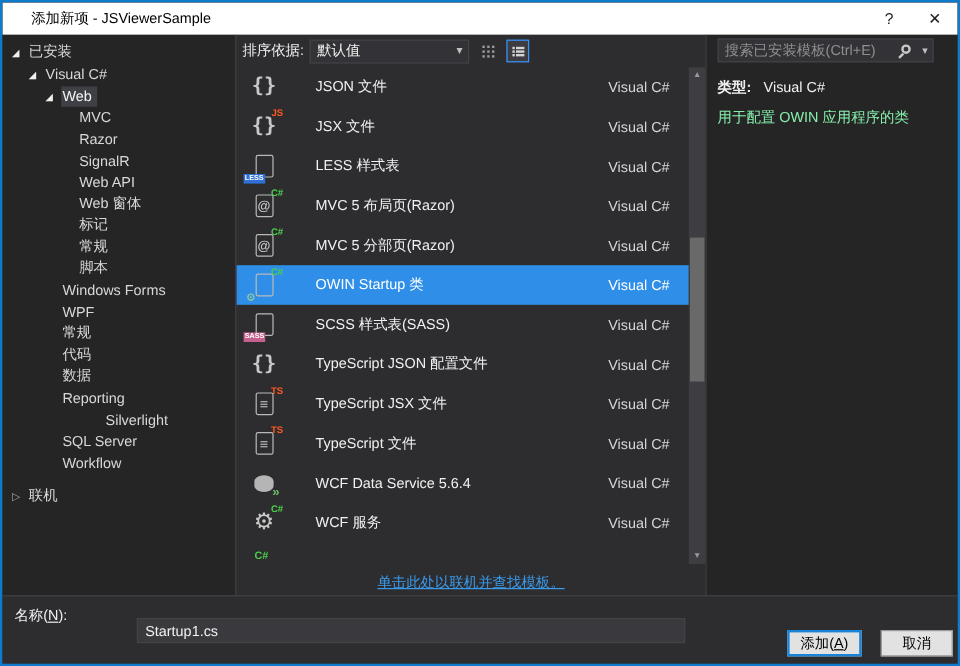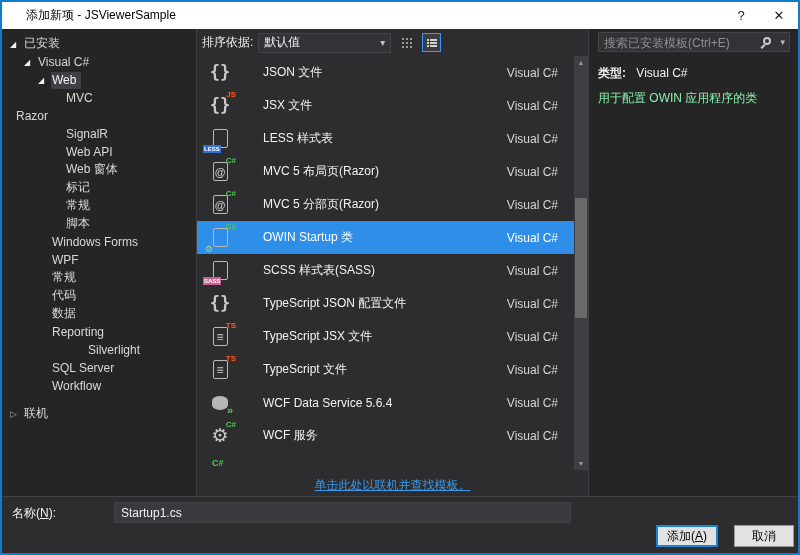--- a/index.html
+++ b/index.html
@@ -12,21 +12,21 @@
   .titlebar { flex:none; height:27px; background:#ffffff; display:flex; align-items:center; }
   .title { font-size:12px; color:#000; padding-left:24px; flex:1; }
   .tbtn { width:38px; height:27px; display:flex; align-items:center; justify-content:center;
           font-size:13px; color:#1d1d1d; cursor:default; }
 
   
   .main { flex:1; display:flex; min-height:0; }
   .left { width:194px; background:#252526; padding-top:6px; overflow:hidden; }
   .center { width:393px; background:#2d2d30; border-left:1px solid #3f3f46; border-right:1px solid #3f3f46;
             display:flex; flex-direction:column; }
-  .right { flex:1; background:#252526; padding:3px 8px 0 9px; }
+  .right { flex:1; background:#252526; padding:3px 20px 0 9px; }
 
   
   .tree-row { height:18px; display:flex; align-items:center; font-size:12px; color:#d8d8d8; white-space:nowrap; }
   .tree-row .exp { width:13px; flex:none; font-size:8px; color:#efefef; }
   .tree-row[data-exp="expanded"] .exp::before { content:"◢"; }
   .tree-row[data-exp="collapsed"] .exp::before { content:"▷"; color:#a8a8a8; font-size:9px; }
   .tree-row .tlabel { padding:1px 5px 2px 1px; }
   .tree-row.selected .tlabel { background:#3f3f46; color:#f5f5f5; }
 
   
@@ -104,21 +104,21 @@
 
   
   .type-row { margin-top:13px; font-size:12px; color:#f1f1f1; }
   .type-label { font-weight:bold; margin-right:7px; }
   .desc { margin-top:9px; font-size:12px; color:#86efac; line-height:1.3; }
 
   
   .footer { flex:none; height:57px; position:relative; border-top:1px solid #434346; background:#2d2d30; }
   .name-label { position:absolute; left:10px; top:8px; font-size:12px; color:#f1f1f1; }
   .name-label .key { text-decoration:underline; }
-  .name-input { position:absolute; left:112px; top:5px; width:457px; height:21px; background:#3a3a3e;
+  .name-input { position:absolute; left:112px; top:18px; width:457px; height:21px; background:#3a3a3e;
                 border:1px solid #434346; color:#f1f1f1; font-size:12px; padding:0 6px; outline:none;
                 font-family:"Liberation Sans","DejaVu Sans",sans-serif; }
   .btn { position:absolute; top:28px; height:22px; font-size:12px; color:#000; background:#e2e2e2;
          display:flex; align-items:center; justify-content:center; cursor:default; }
   .btn .key { text-decoration:underline; }
   .btn-add { right:80px; width:62px; border:2px solid #1883d7; }
   .btn-cancel { right:4px; width:60px; border:1px solid #9a9a9a; }
 </style>
 </head>
 <body>
@@ -153,21 +153,21 @@
           <div class="tree-row selected" data-exp="expanded" style="padding-left: 36px;">
             <span class="exp"></span>
             <span class="tlabel">Web</span>
           </div>
 
           <div class="tree-row" style="padding-left: 50px;">
             <span class="exp"></span>
             <span class="tlabel">MVC</span>
           </div>
 
-          <div class="tree-row" style="">
+          <div class="tree-row" style="padding-left: 50px;">
             <span class="exp"></span>
             <span class="tlabel">Razor</span>
           </div>
 
           <div class="tree-row" style="padding-left: 50px;">
             <span class="exp"></span>
             <span class="tlabel">SignalR</span>
           </div>
 
           <div class="tree-row" style="padding-left: 50px;">

